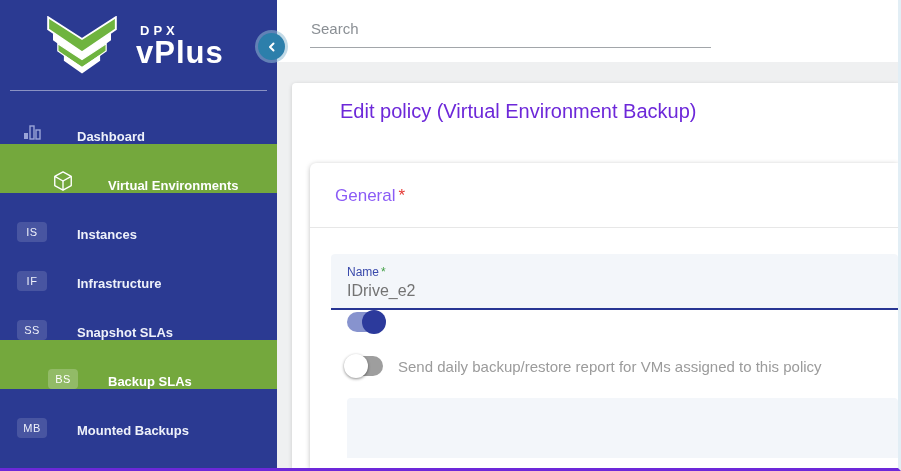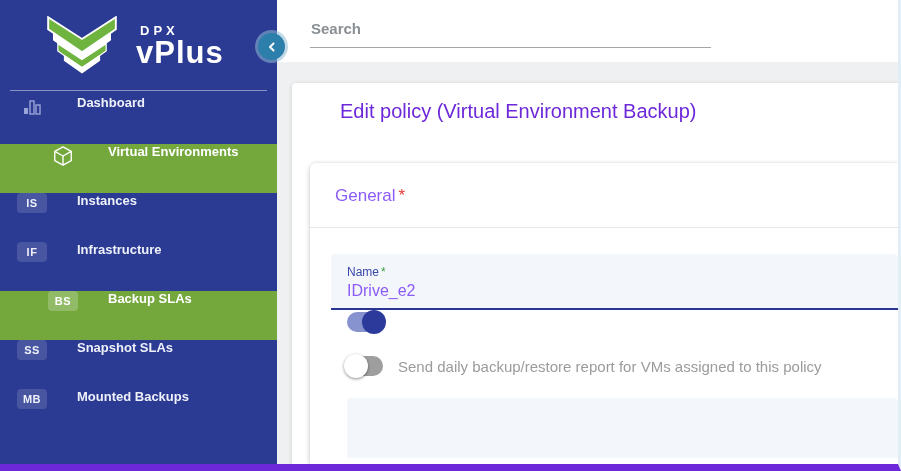--- a/index.html
+++ b/index.html
@@ -1,71 +1,71 @@
 <!DOCTYPE html>
 <html><head>
 <meta charset="utf-8">
 <style>
   * { margin:0; padding:0; box-sizing:border-box; }
   html,body { width:901px; height:471px; font-family:"Liberation Sans", sans-serif; }
   .screen {
     position:relative; width:901px; height:471px; overflow:hidden; background:#eff0f1;
-    border-right:3px solid #e2eef5; border-bottom:7px solid #6d28d9;
+    border-right:3px solid #e2eef5; border-bottom:3px solid #6d28d9;
   }
 
   
   .sidebar { position:absolute; left:0; top:0; width:277px; height:100%; background:#2b3a92; z-index:2; }
   .logo-area { height:90px; display:flex; align-items:center; padding-left:38px; }
   .logo-mark { width:88px; height:58px; flex:0 0 auto; }
   .logo-text { margin-left:10px; color:#fff; }
   .logo-dpx { font-size:13px; font-weight:bold; letter-spacing:4px; margin-left:4px; }
   .logo-vplus { font-size:31px; font-weight:bold; line-height:30px; letter-spacing:1px; }
   .side-divider { border-top:1px solid rgba(255,255,255,0.45); margin:0 10px; }
   .menu { padding-top:4px; }
-  .menu-item { height:49px; display:flex; align-items:flex-start; padding-left:17px; cursor:pointer; }
+  .menu-item { height:49px; display:flex; align-items:flex-end; padding-left:17px; cursor:pointer; }
   .menu-item.active { background:#74a83d;padding-left:48px; }
   .mi-icon { width:30px; height:24px; display:flex; align-items:center; justify-content:center; }
   .mi-badge { width:30px; height:20px; border-radius:4px; background:rgba(255,255,255,0.14);
-    color:#eef1fa; font-size:11px; font-weight:bold; letter-spacing:0.5px;
+    color:#eef1fa; font-size:11px; font-weight:normal; letter-spacing:0.5px;
     display:flex; align-items:center; justify-content:center; }
   .menu-item.active .mi-badge { background:rgba(255,255,255,0.22); color:#fff; }
   .mi-label { margin-left:30px; color:#eef1fa; font-size:13px; font-weight:600; }
   .menu-item.active .mi-label { color:#fff; font-weight:bold; }
 
   
   .collapse-btn { position:absolute; left:258px; top:33px; width:27px; height:27px; border-radius:50%;
     background:#2c7fab; box-shadow:0 0 0 3px rgba(144,188,211,0.55); z-index:6;
     display:flex; align-items:center; justify-content:center; cursor:pointer; border:none; }
 
   
   .main { position:absolute; left:277px; top:0; right:0; bottom:0; background:#eff0f1; }
   .topbar { height:62px; background:#fff; position:relative; }
   .search-input { position:absolute; left:33px; top:20px; width:401px; border:none; outline:none;
     border-bottom:1px solid #a2a6aa; background:transparent; font-size:15px; color:#0f766e;
-    padding:0 2px 10px 1px; font-family:"Liberation Sans", sans-serif;font-weight:bold; }
+    padding:0 2px 10px 1px; font-family:"Liberation Sans", sans-serif; }
   .search-input::placeholder { color:#8a8f94; }
 
   .page-card { position:absolute; left:15px; top:83px; right:0; bottom:0; background:#fff;
     border-radius:4px 0 0 0; box-shadow:0 1px 4px rgba(0,0,0,0.16); }
   .page-title { padding:17px 0 0 16px; font-size:20px; color:#6d28d9;margin-left:32px; }
 
   .panel { position:absolute; left:18px; top:80px; right:0; bottom:0; background:#fff;
     border-radius:6px 0 0 0; box-shadow:0 1px 5px rgba(0,0,0,0.25); }
   .panel-header { padding:23px 0 0 25px; height:64px; }
   .panel-title { font-size:17px; color:#8b5cf6; }
   .req-red { color:#e53935; font-size:17px; margin-left:3px; }
   .panel-divider { border-top:1px solid #e7e7e7; }
   .panel-body { padding-left:21px; }
 
   .name-field { margin-top:26px; background:#f3f6fa; border-bottom:2px solid #283593;
     border-radius:4px 4px 0 0; padding:8px 0 8px 16px; }
   .name-label { font-size:12px; color:#3949ab; }
   .req-green { color:#43a047; font-size:12px; margin-left:2px; }
   .name-input { display:block; border:none; outline:none; background:transparent; width:95%;
-    font-size:16px; color:#8b5cf6; margin-top:2px; font-family:"Liberation Sans", sans-serif; }
+    font-size:16px; color:#737373; margin-top:2px; font-family:"Liberation Sans", sans-serif; }
 
   .toggle-row { display:flex; align-items:center; margin:0 0 20px 16px; height:24px; }
   .toggle-row.first { margin-top:26px; }
   .toggle { position:relative; width:36px; height:20px; border-radius:10px; flex:0 0 auto; cursor:pointer; }
   .toggle .knob { position:absolute; width:24px; height:24px; border-radius:50%; top:-2px; }
   .toggle.on { background:#8793ce; }
   .toggle.on .knob { right:-3px; background:#2c3a9c; }
   .toggle.off { background:#9e9e9e; }
   .toggle.off .knob { left:-3px; background:#fff; box-shadow:0 1px 3px rgba(0,0,0,0.45); }
   .toggle-label { margin-left:15px; font-size:15px; color:#9b9b9b; }
@@ -120,28 +120,28 @@
       <div class="menu-item">
         <span class="mi-badge">IS</span>
         <span class="mi-label">Instances</span>
       </div>
 
       <div class="menu-item">
         <span class="mi-badge">IF</span>
         <span class="mi-label">Infrastructure</span>
       </div>
 
+      <div class="menu-item">
+        <span class="mi-badge">SS</span>
+        <span class="mi-label">Snapshot SLAs</span>
+      </div>
+
       <div class="menu-item active">
         <span class="mi-badge">BS</span>
         <span class="mi-label">Backup SLAs</span>
-      </div>
-
-      <div class="menu-item">
-        <span class="mi-badge">SS</span>
-        <span class="mi-label">Snapshot SLAs</span>
       </div>
 
 
       <div class="menu-item">
         <span class="mi-badge">MB</span>
         <span class="mi-label">Mounted Backups</span>
       </div>
 
     </div>
   </nav>

